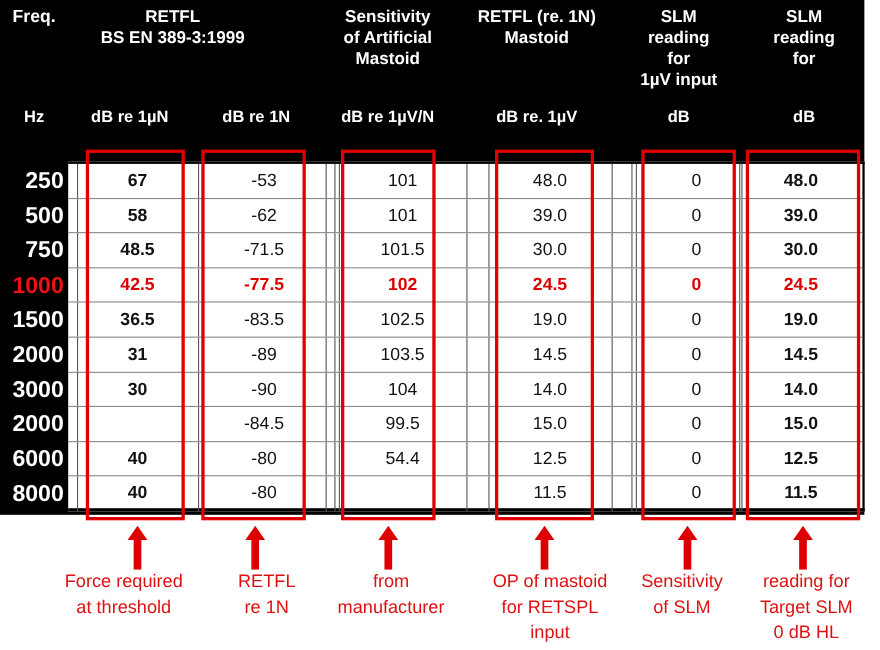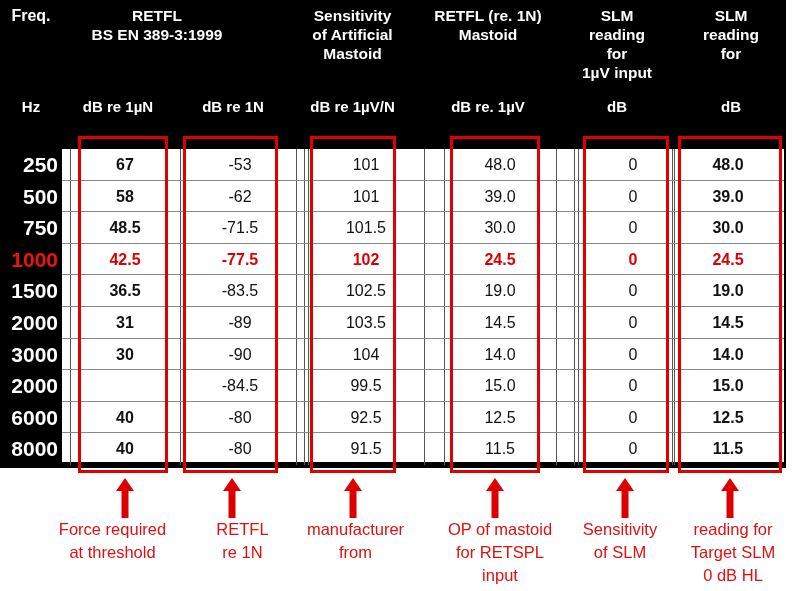--- a/index.html
+++ b/index.html
@@ -352,21 +352,21 @@
         <div class="vsep" style="left: 246px;"></div>
         <div class="vsep" style="left: 362px;"></div>
         <div class="vsep" style="left: 382px;"></div>
         <div class="vsep" style="left: 494px;"></div>
         <div class="vsep" style="left: 512px;"></div>
         <div class="vsep" style="left: 516px;"></div>
         <div class="vsep" style="left: 610px;"></div>
         <div class="vsep" style="left: 612px;"></div>
         <div class="cell bold" style="left: 8px; width: 110px;">40</div>
         <div class="cell" style="left: 122px; width: 112px;">-80</div>
-        <div class="cell" style="left: 246px; width: 116px;">92.5</div>
+        <div class="cell" style="left: 246px; width: 116px;">54.4</div>
         <div class="cell" style="left: 382px; width: 112px;">12.5</div>
         <div class="cell" style="left: 516px; width: 110px;">0</div>
         <div class="cell bold" style="left: 612px; width: 108px;">12.5</div>
         <div class="freq-label" style="left: -62px;">6000</div>
       </div>
       <div class="row">
         <div class="vsep" style="left: 8px;"></div>
         <div class="vsep" style="left: 118px;"></div>
         <div class="vsep" style="left: 122px;"></div>
         <div class="vsep" style="left: 234px;"></div>
@@ -374,21 +374,20 @@
         <div class="vsep" style="left: 246px;"></div>
         <div class="vsep" style="left: 362px;"></div>
         <div class="vsep" style="left: 382px;"></div>
         <div class="vsep" style="left: 494px;"></div>
         <div class="vsep" style="left: 512px;"></div>
         <div class="vsep" style="left: 516px;"></div>
         <div class="vsep" style="left: 610px;"></div>
         <div class="vsep" style="left: 612px;"></div>
         <div class="cell bold" style="left: 8px; width: 110px;">40</div>
         <div class="cell" style="left: 122px; width: 112px;">-80</div>
-        <div class="cell" style="left: 246px; width: 116px;">91.5</div>
         <div class="cell" style="left: 382px; width: 112px;">11.5</div>
         <div class="cell" style="left: 516px; width: 110px;">0</div>
         <div class="cell bold" style="left: 612px; width: 108px;">11.5</div>
         <div class="freq-label" style="left: -62px;">8000</div>
       </div>
     </div>
 
   <div id="redboxes">
       <div class="redbox" style="left: 78px; width: 90px;"></div>
       <div class="redbox" style="left: 183px; width: 95px;"></div>
@@ -410,22 +409,22 @@
           <path d="M10 0 L19 13 L13.5 13 L13.5 40 L6.5 40 L6.5 13 L1 13 Z" fill="#dd0000"></path>
         </svg></div>
       <div class="caption" style="left: 195px; width: 95px; top: 518px;">
         <div>RETFL</div>
         <div>re 1N</div>
       </div>
       <div class="arrow" style="left: 343px; top: 478px;"><svg viewBox="0 0 20 40" width="20" height="40">
           <path d="M10 0 L19 13 L13.5 13 L13.5 40 L6.5 40 L6.5 13 L1 13 Z" fill="#dd0000"></path>
         </svg></div>
       <div class="caption" style="left: 288px; width: 135px; top: 518px;">
+        <div>from</div>
         <div>manufacturer</div>
-        <div>from</div>
       </div>
       <div class="arrow" style="left: 485px; top: 478px;"><svg viewBox="0 0 20 40" width="20" height="40">
           <path d="M10 0 L19 13 L13.5 13 L13.5 40 L6.5 40 L6.5 13 L1 13 Z" fill="#dd0000"></path>
         </svg></div>
       <div class="caption" style="left: 425px; width: 150px; top: 518px;">
         <div>OP of mastoid</div>
         <div>for RETSPL</div>
         <div>input</div>
       </div>
       <div class="arrow" style="left: 615px; top: 478px;"><svg viewBox="0 0 20 40" width="20" height="40">

